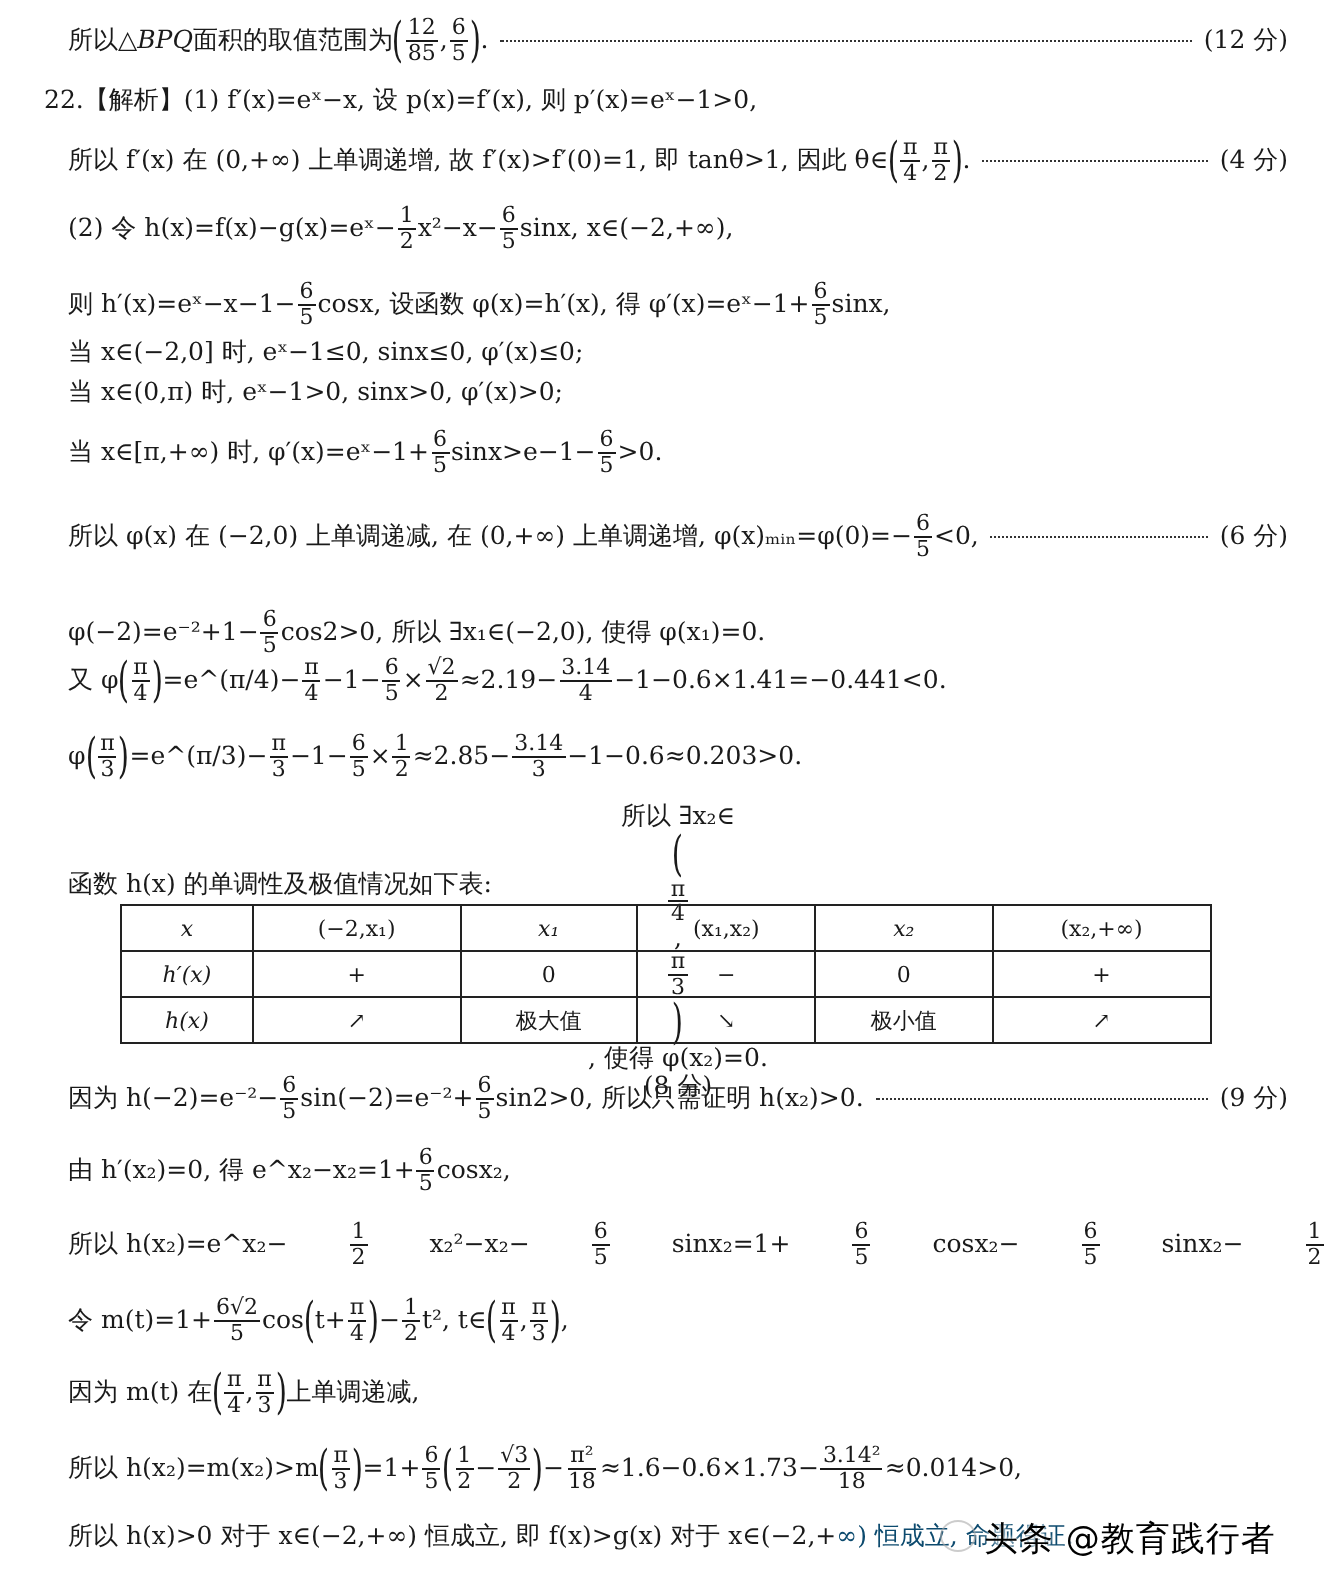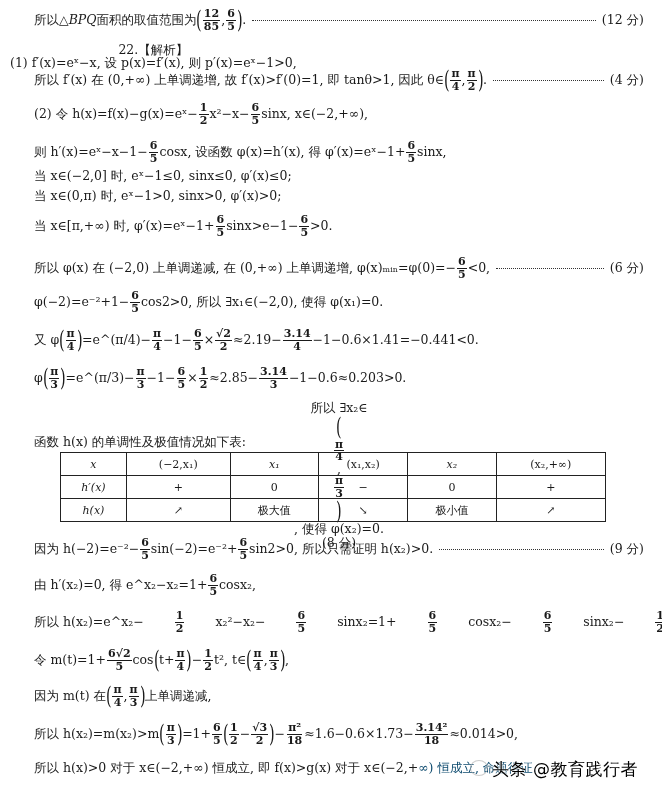--- a/index.html
+++ b/index.html
@@ -5,25 +5,25 @@
   html, body { margin: 0; padding: 0; background: #ffffff; }
   body {
     width: 662px; height: 795px; position: relative; overflow: hidden;
     font-family: "DejaVu Serif", "Liberation Serif", serif;
     color: #1a1a1a; font-size: 12.5px;
   }
   .line {
     position: absolute; left: 34px; white-space: nowrap;
     display: flex; align-items: center; line-height: 1;
   }
-  .line.indent0 { left: 10px; flex-direction: column; }
+  .line.indent0 { left: 22px; }
   .i { font-style: italic; }
   .frac {
     display: inline-flex; flex-direction: column; align-items: center;
-    vertical-align: middle; font-size: 11px; margin: 0 1px; line-height: 1.05; font-weight: bold;
+    vertical-align: middle; font-size: 11px; margin: 0 1px; line-height: 1.05;
   }
   .frac .num { border-bottom: 1px solid #1a1a1a; padding: 0 1px; }
   .frac .den { padding: 0 1px; }
   .paren { font-size: 24px; font-weight: 100; transform: scaleX(0.6); display: inline-block; margin: 0 -2px; }
   .dots {
     flex: 1; border-bottom: 1.5px dotted #333; margin: 0 6px; height: 0; align-self: center;
   }
   .score { font-family: "DejaVu Serif", serif; }
   .fill { right: 18px; }
   table.mono {
@@ -142,21 +142,21 @@
   <span>所以 φ(x) 在 (−2,0) 上单调递减, 在 (0,+∞) 上单调递增, φ(x)ₘᵢₙ=φ(0)=−</span>
   <span class="frac">
       <span class="num">6</span>
       <span class="den">5</span>
     </span>
   <span>&lt;0,</span>
   <span class="dots"></span>
   <span class="score">(6 分)</span>
 </div>
 
-<div class="line" style="top:290px;">
+<div class="line" style="top:304px;">
   <span>φ(−2)=e⁻²+1−</span>
   <span class="frac">
       <span class="num">6</span>
       <span class="den">5</span>
     </span>
   <span>cos2&gt;0, 所以 ∃x₁∈(−2,0), 使得 φ(x₁)=0.</span>
 </div>
 
 <div class="line" style="top:328px;">
   <span>又 φ</span>

